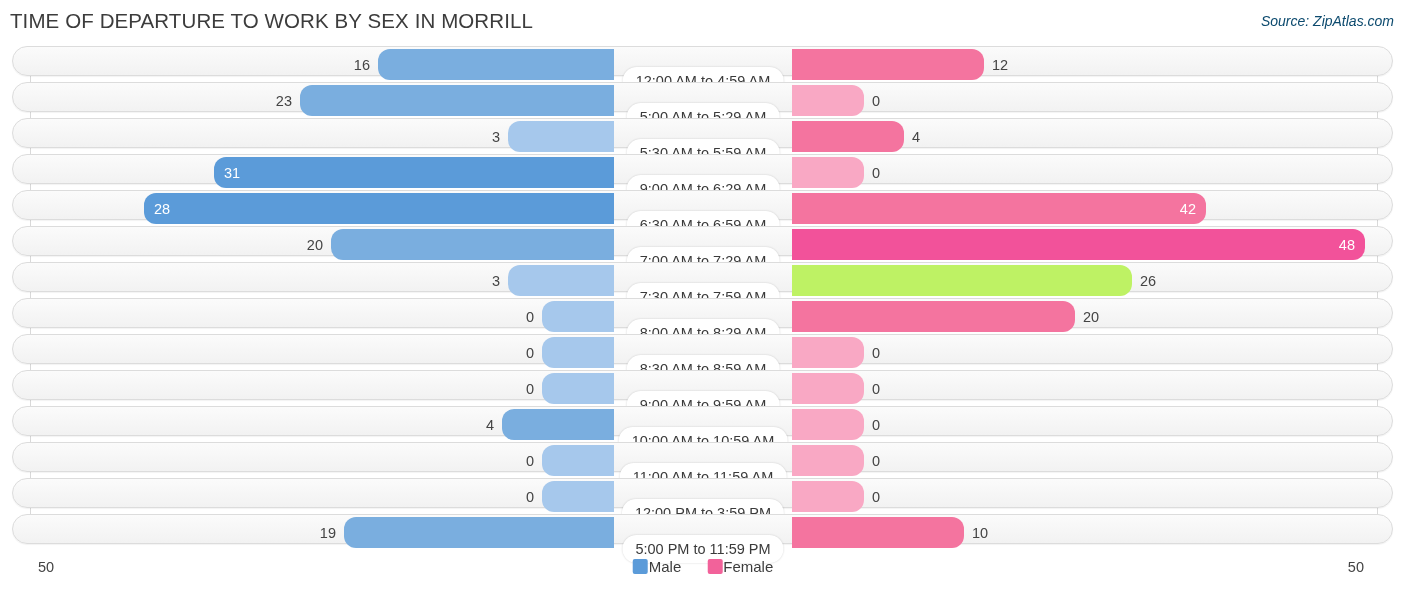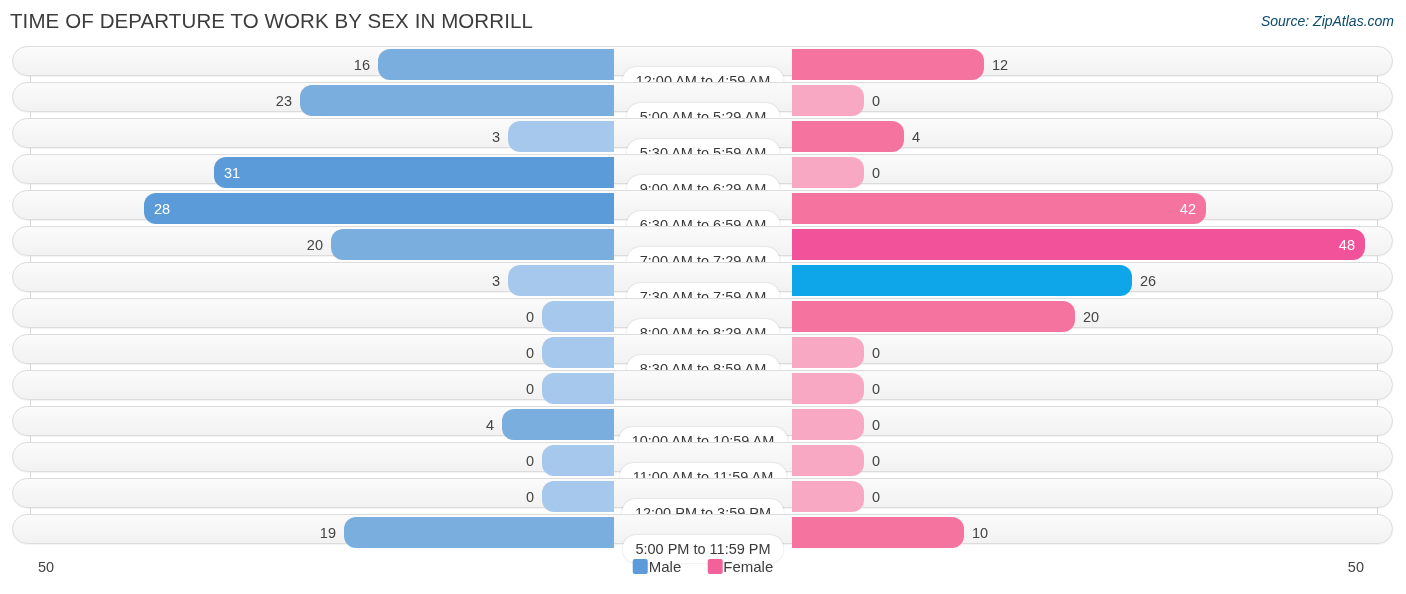--- a/index.html
+++ b/index.html
@@ -249,21 +249,21 @@
         <div class="bar female" style="width: 573px; background: rgb(242, 82, 154);">
           <div class="value inside female-in">48</div>
         </div>
         <div class="center-label">7:00 AM to 7:29 AM</div>
       </div>
       <div class="row">
         <div class="track"></div>
         <div class="bar male" style="width: 106px; background: linear-gradient(rgb(166, 200, 236), rgb(166, 200, 236));">
           <div class="value male-out">3</div>
         </div>
-        <div class="bar female" style="width: 340px; background: #0ea5e9;">
+        <div class="bar female" style="width: 340px; background: #bef264;">
           <div class="value female-out">26</div>
         </div>
         <div class="center-label">7:30 AM to 7:59 AM</div>
       </div>
       <div class="row">
         <div class="track"></div>
         <div class="bar male" style="width: 72px; background: linear-gradient(rgb(166, 200, 236), rgb(166, 200, 236));">
           <div class="value male-out">0</div>
         </div>
         <div class="bar female" style="width: 283px; background: rgb(244, 116, 159);">
@@ -282,20 +282,21 @@
         <div class="center-label">8:30 AM to 8:59 AM</div>
       </div>
       <div class="row">
         <div class="track"></div>
         <div class="bar male" style="width: 72px; background: linear-gradient(rgb(166, 200, 236), rgb(166, 200, 236));">
           <div class="value male-out">0</div>
         </div>
         <div class="bar female" style="width: 72px; background: rgb(249, 168, 196);">
           <div class="value female-out">0</div>
         </div>
+        <div class="center-label">9:00 AM to 9:59 AM</div>
       </div>
       <div class="row">
         <div class="track"></div>
         <div class="bar male" style="width: 112px; background: linear-gradient(rgb(122, 174, 223), rgb(122, 174, 223));">
           <div class="value male-out">4</div>
         </div>
         <div class="bar female" style="width: 72px; background: rgb(249, 168, 196);">
           <div class="value female-out">0</div>
         </div>
         <div class="center-label">10:00 AM to 10:59 AM</div>

